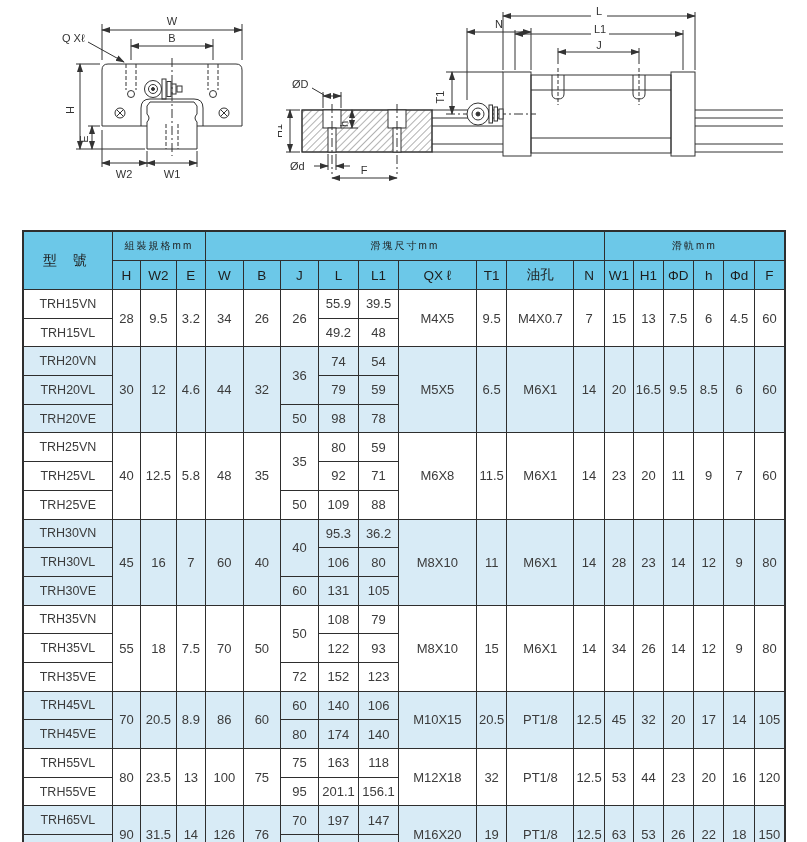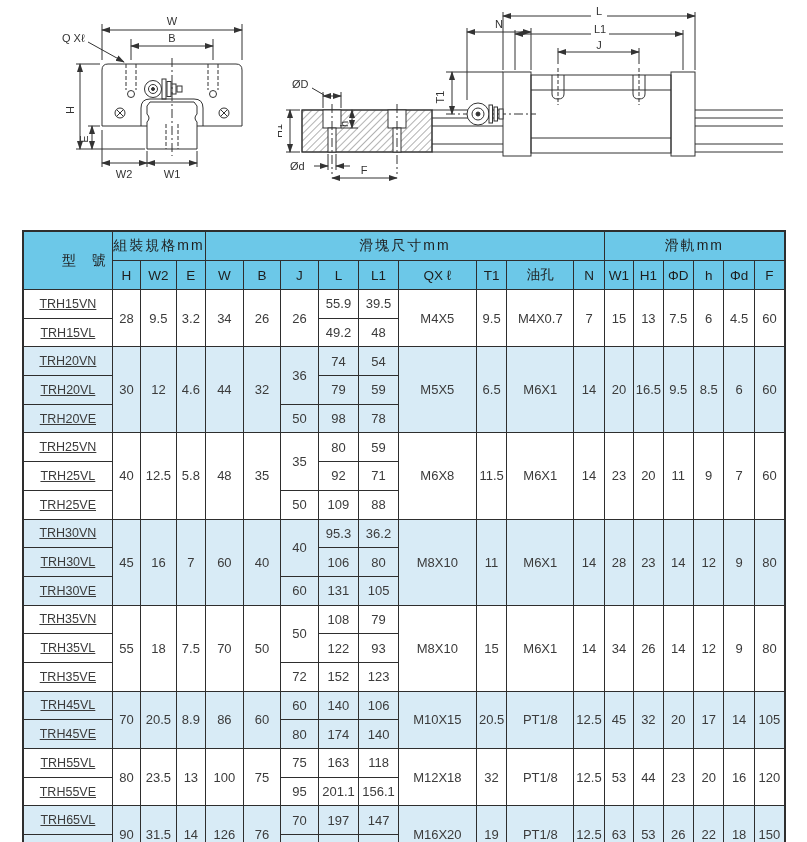--- a/index.html
+++ b/index.html
@@ -17,24 +17,24 @@
   }
   .spec th, .spec td {
     border:1px solid var(--border);
     text-align:center; vertical-align:middle; padding:0;
     overflow:hidden; white-space:nowrap;
   }
   .spec thead th {
     background:var(--hdr); font-weight:normal; height:28px;
     font-size:13.5px; color:#1e1e1e;
   }
-  .spec thead th.grp { font-size:14px; letter-spacing:2px; }
-  .spec thead th.modelh { font-size:14px; letter-spacing:6px;text-align:right; }
+  .spec thead th.grp { font-size:10px; letter-spacing:2px; }
+  .spec thead th.modelh { font-size:14px; letter-spacing:6px; }
   .spec tbody td { height:27.7px; font-size:13px; color:#3b3b3b; background:#ffffff; }
-  .spec tbody td.model { font-size:12.5px;text-decoration:underline; }
+  .spec tbody td.model { font-size:12.5px; }
   .spec tbody tr.shade td { background:var(--shade); }
 </style>
 </head>
 <body>
 
 <svg class="drawing" style="left:52px; top:6px;" width="215" height="186" viewBox="0 0 215 186">
   <defs>
     <marker id="arrF" viewBox="0 0 10 10" refX="9" refY="5" markerWidth="9" markerHeight="9" orient="auto-start-reverse">
       <path d="M0,1.6 L10,5 L0,8.4 Z" fill="#333"></path>
     </marker>

